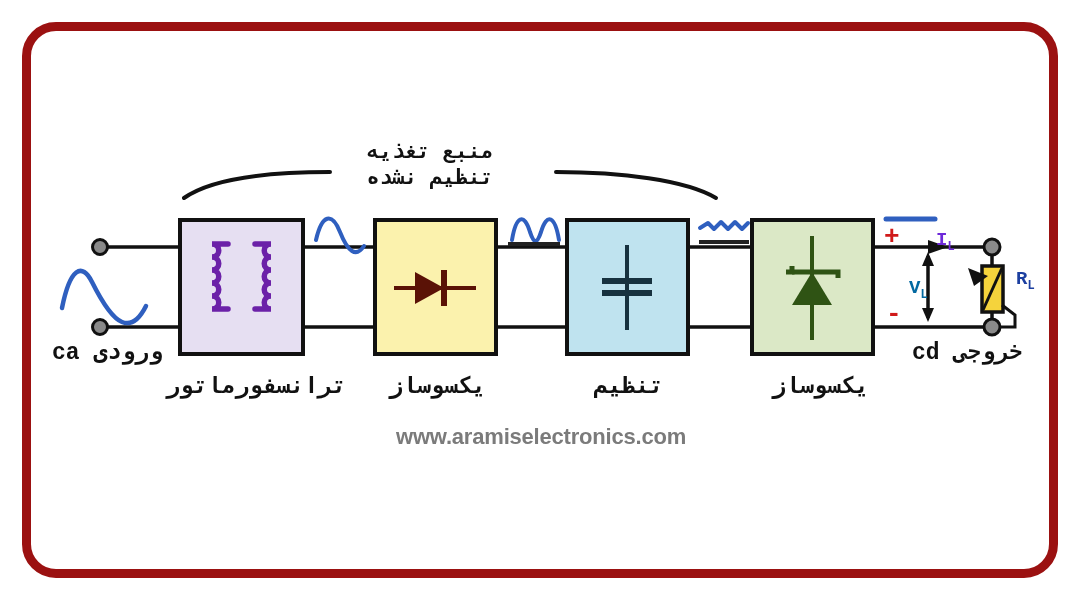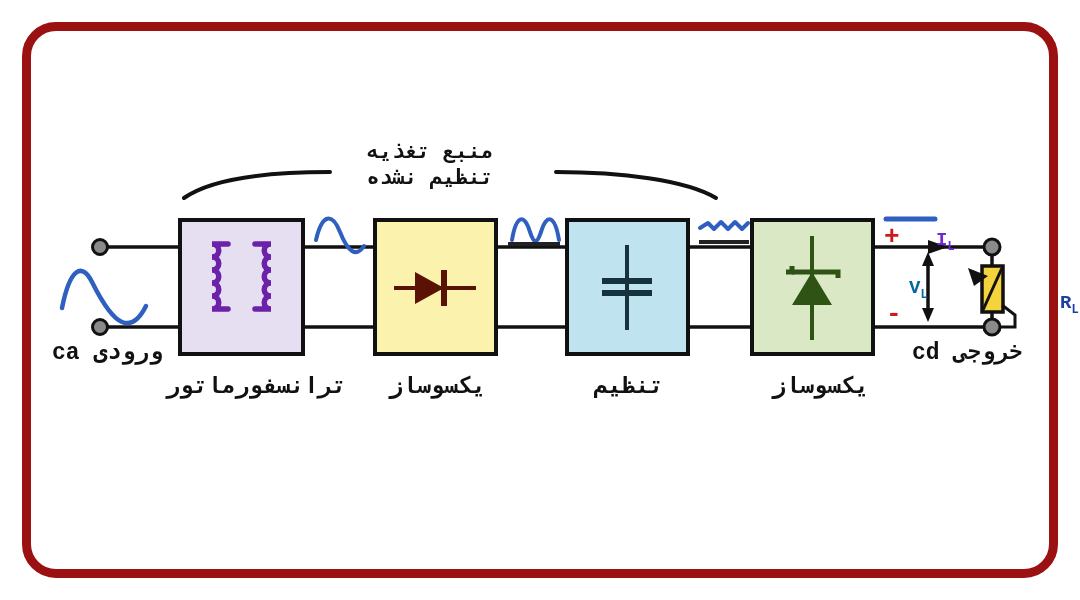--- a/index.html
+++ b/index.html
@@ -209,18 +209,19 @@
   <div class="lbl plusminus" style="left:886px; top:305px; color:#d01a1a;">-</div>
 
   <div class="lbl sig" style="left:936px; top:222px; color:#6d28d9;margin-top:7px;">
     <span>I</span><sub>L</sub>
   </div>
 
   <div class="lbl sig" style="left:909px; top:277px; color:#0369a1;">
     <span>V</span><sub>L</sub>
   </div>
 
-  <div class="lbl sig" style="left:1060px; top:268px; color:#1c3fa0;margin-top:24px;">
+  <div class="lbl sig" style="left:1016px; top:268px; color:#1c3fa0;">
     <span>R</span><sub>L</sub>
   </div>
 
+  <div class="lbl watermark" style="left:396px; top:424px;">www.aramiselectronics.com</div>
 
 </div>
 
 </body></html>

